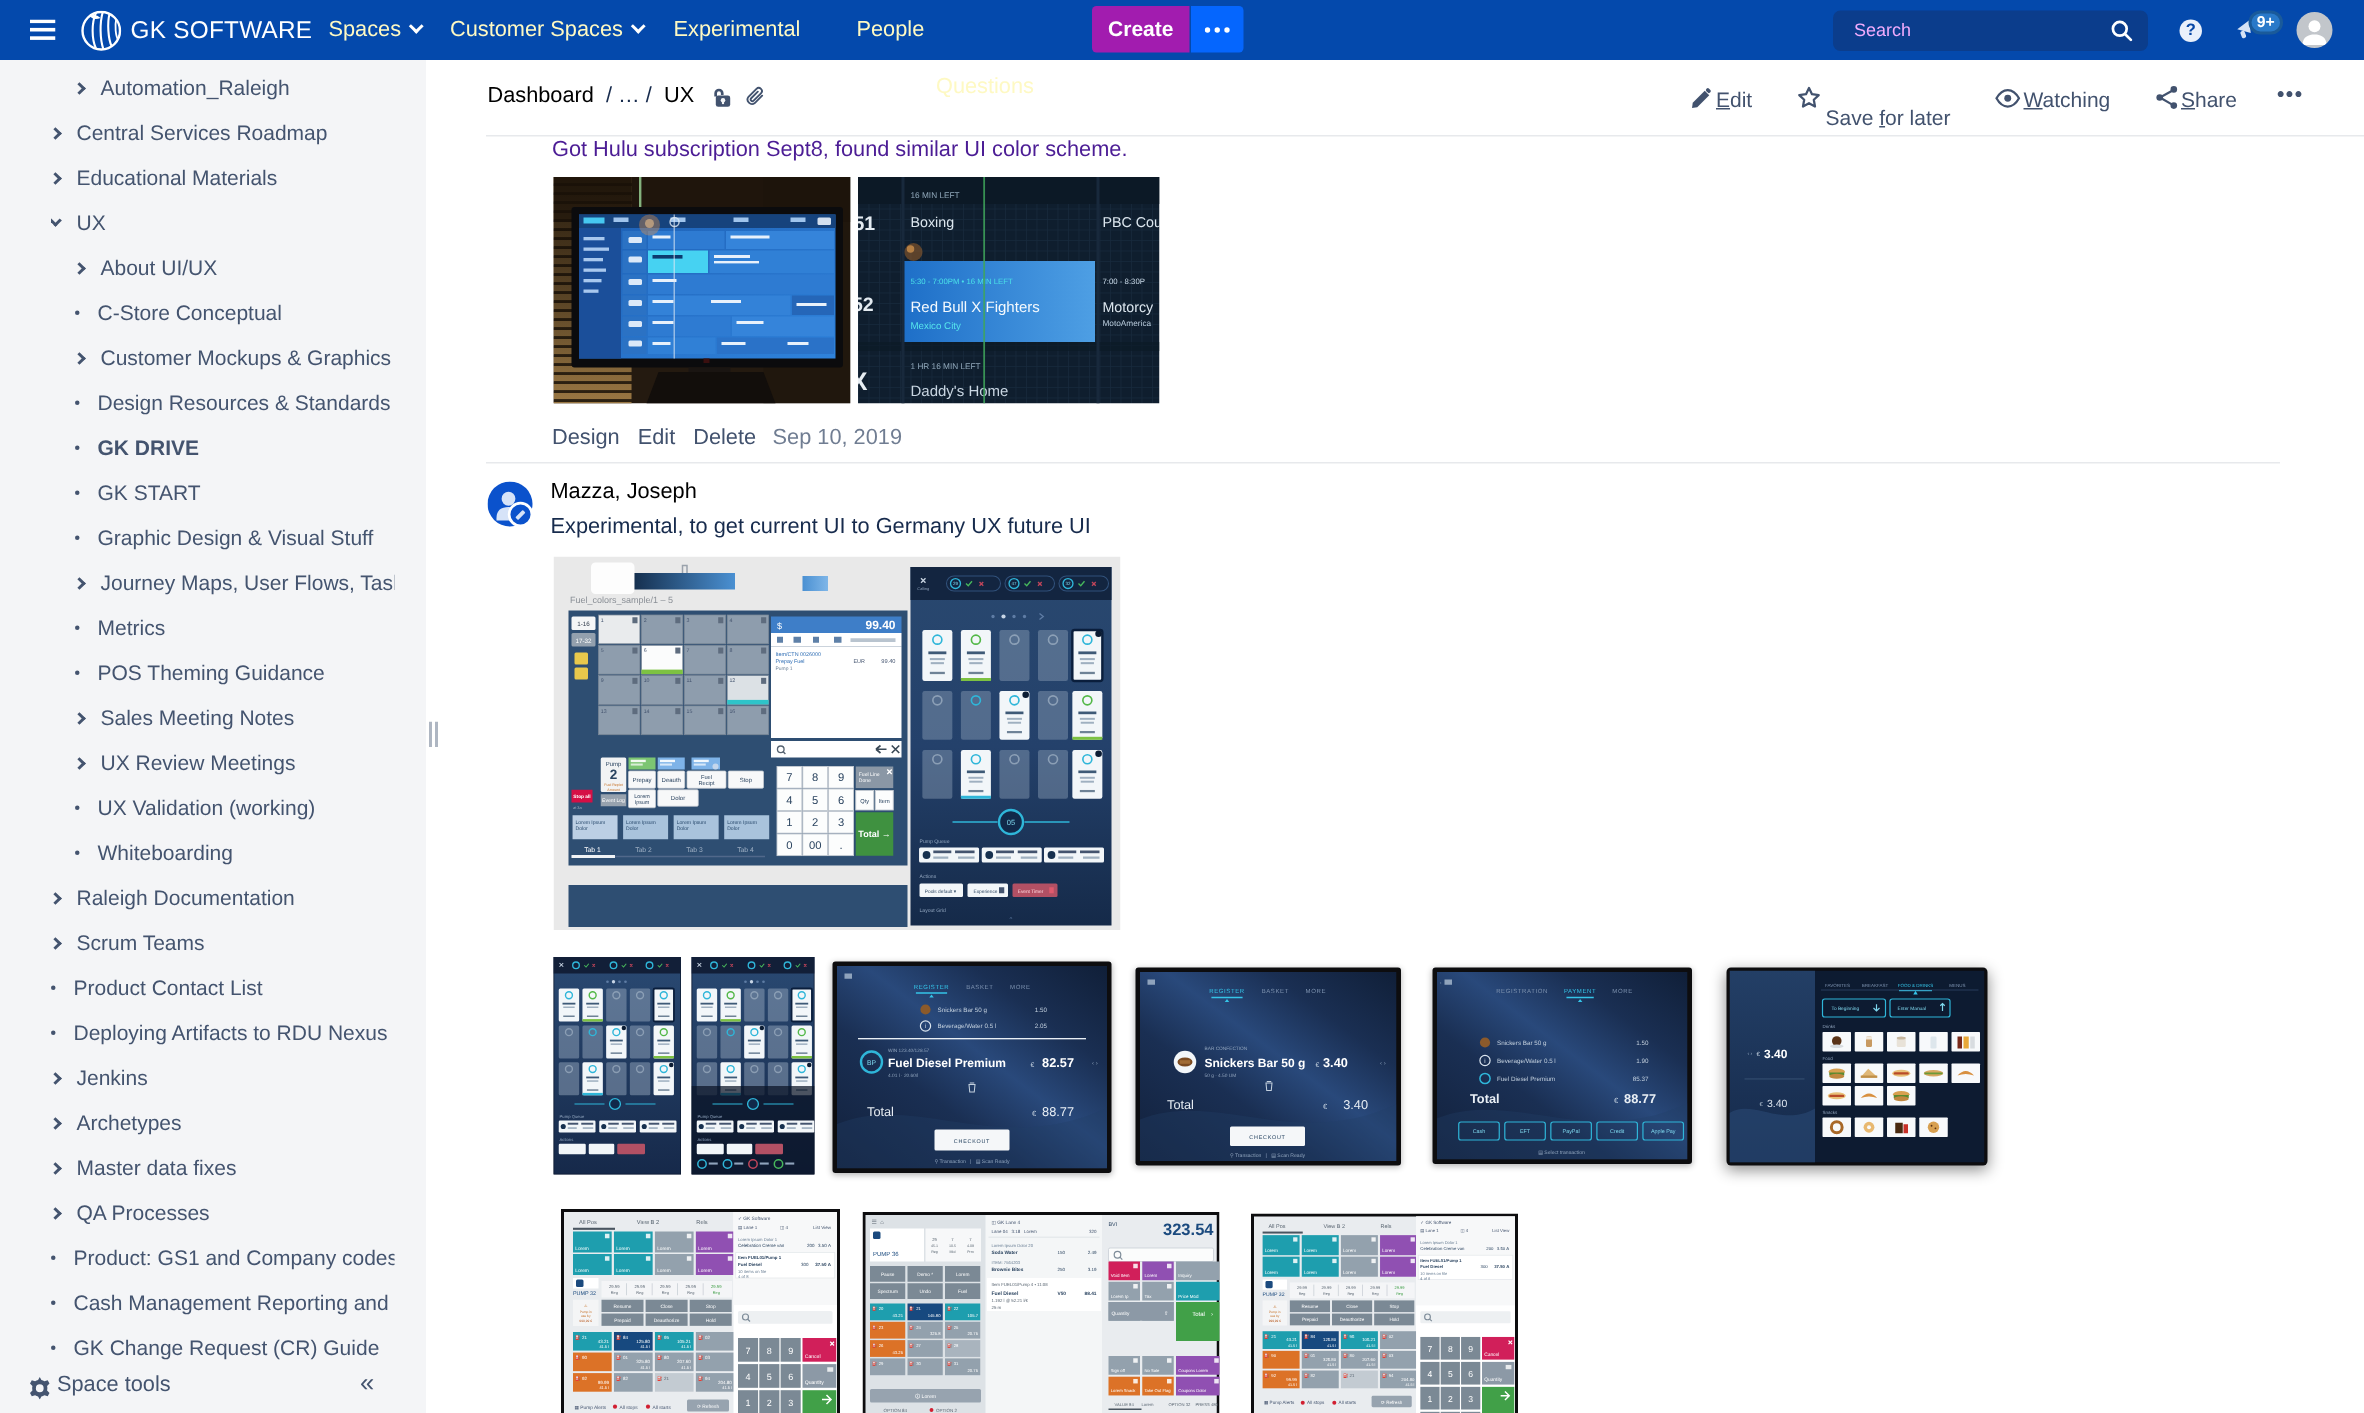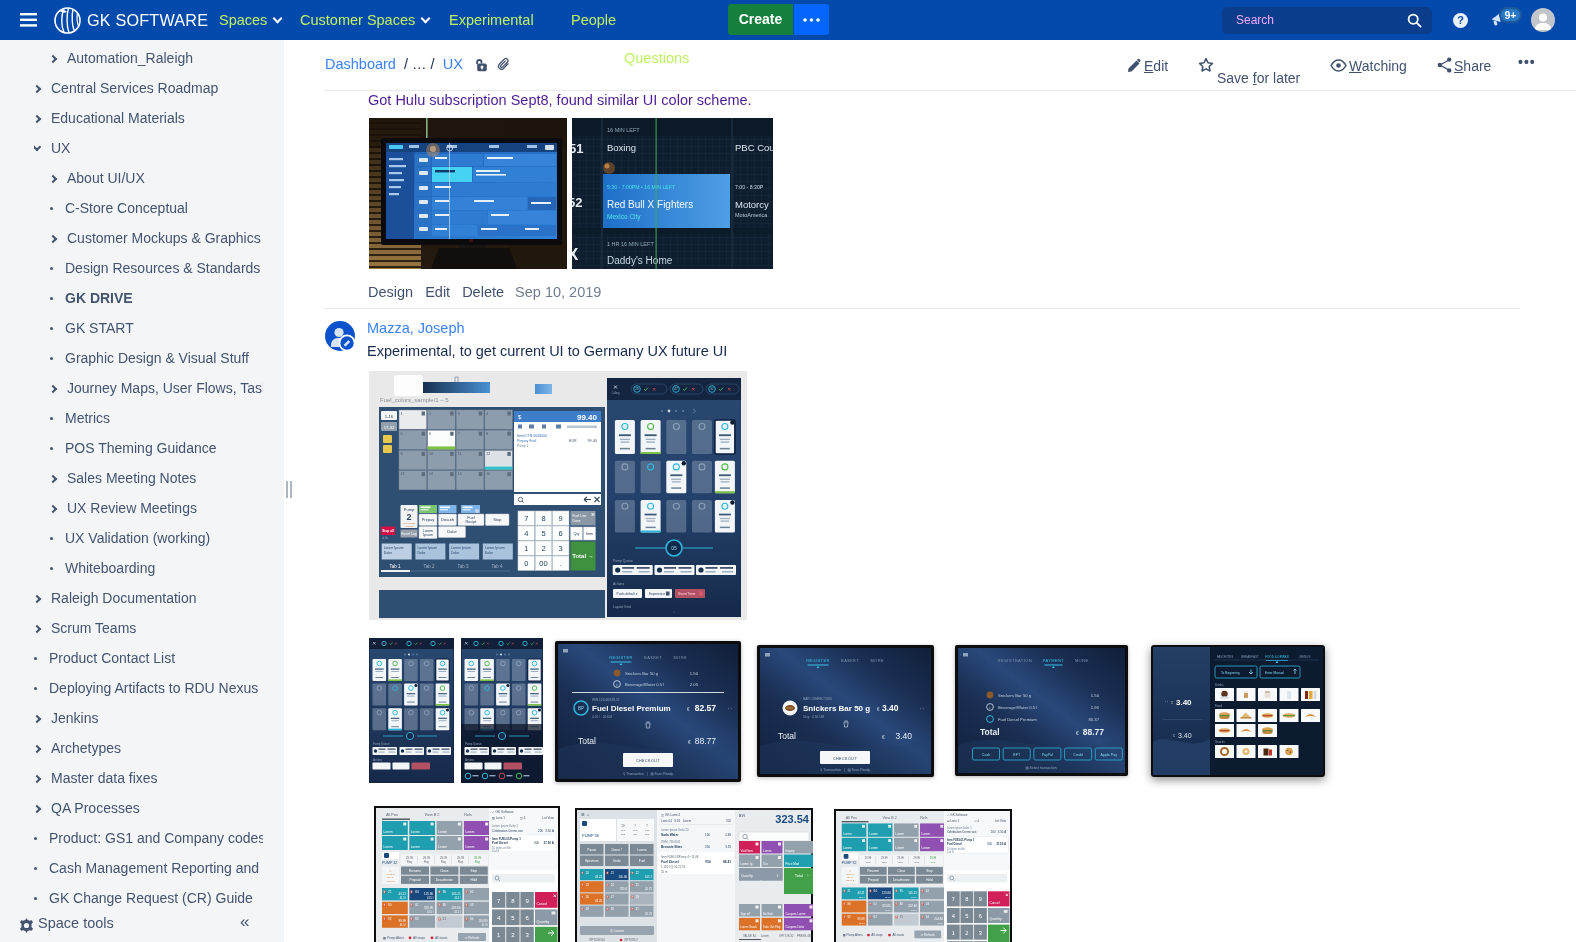--- a/index.html
+++ b/index.html
@@ -1,26 +1,26 @@
 <!DOCTYPE html>
 <html><head><meta charset="utf-8">
 <style>
 *{margin:0;padding:0;box-sizing:border-box;}
 html,body{width:1576px;height:942px;overflow:hidden;}
 body{font-family:"Liberation Sans",sans-serif;background:#fff;position:relative;}
 .abs{position:absolute;}
 #hdr{position:absolute;left:0;top:0;width:1576px;height:40px;background:#0449AC;}
-#hdr .nav{position:absolute;top:0;height:32px;line-height:40px;color:#bef264;font-size:14.5px;font-weight:500;}
+#hdr .nav{position:absolute;top:0;height:32px;line-height:40px;color:#fef9c3;font-size:14.5px;font-weight:500;}
 .chev{display:inline-block;width:7px;height:7px;border-right:2px solid #fff;border-bottom:2px solid #fff;transform:rotate(45deg);margin-left:7px;vertical-align:3px;}
 #sb{position:absolute;left:0;top:40px;width:284px;height:902px;background:#F4F5F7;overflow:hidden;}
 .si{position:absolute;height:20px;line-height:20px;font-size:14px;color:#44546F;white-space:nowrap;width:240px;overflow:hidden;}
 .sc{display:inline-block;width:6px;height:6px;border-right:2px solid #44546F;border-top:2px solid #44546F;transform:rotate(45deg);margin-right:11px;vertical-align:1px;}
 .sco{display:inline-block;width:6px;height:6px;border-right:2px solid #44546F;border-top:2px solid #44546F;transform:rotate(135deg);margin-right:11px;vertical-align:3px;}
 .sb8{display:inline-block;width:3px;height:3px;border-radius:50%;background:#44546F;margin-right:12px;vertical-align:3px;}
-.lnk{color:#3b82f6;text-decoration:none;}
+.lnk{color:#000000;text-decoration:none;}
 .act{font-size:14px;color:#42526E;}
 .act u{text-decoration:underline;}
 svg{display:block;}
 </style></head><body>
 
 <div id="hdr">
 <svg class="abs" style="left:20px;top:13px" width="17" height="14">
       <rect width="17" height="2.4" y="0" fill="#fff"></rect>
       <rect width="17" height="2.4" y="5.6" fill="#fff"></rect>
       <rect width="17" height="2.4" y="11.2" fill="#fff"></rect>
@@ -32,21 +32,21 @@
 <path d="M19 2.4 C17.5 8,18 19,20.5 24" fill="none" stroke="#fff" stroke-width="1.4"></path>
 <path d="M23.5 5.5 C22.5 10,23 17,24.8 19.5" fill="none" stroke="#fff" stroke-width="1.2"></path>
 <path d="M5.5 3.5 C7.5 5.5,9.5 6.5,13 5 C11 3,8.5 2.5,5.5 3.5z" fill="#fff"></path>
 </svg>
 <div class="abs" style="left:87px;top:0;height:40px;line-height:40px;color:#fff;font-weight:400;font-size:16.2px;letter-spacing:.2px;">GK&nbsp;SOFTWARE</div>
 <div class="nav" style="left:219px;">Spaces<span class="chev"></span></div>
 <div class="nav" style="left:300px;">Customer Spaces<span class="chev"></span></div>
 <div class="nav" style="left:449px;">Experimental</div>
 <div class="nav" style="left:571px;">People</div>
 <div class="nav" style="left:624px;margin-top:38px;">Questions</div>
-<div class="abs" style="left:728px;top:4px;width:65px;height:31px;background:#15803d;border-radius:3px 0 0 3px;color:#fff;font-weight:700;font-size:14px;text-align:center;line-height:31px;">Create</div>
+<div class="abs" style="left:728px;top:4px;width:65px;height:31px;background:#a21caf;border-radius:3px 0 0 3px;color:#fff;font-weight:700;font-size:14px;text-align:center;line-height:31px;">Create</div>
 <div class="abs" style="left:794px;top:4px;width:35px;height:31px;background:#0566FE;border-radius:0 3px 3px 0;">
       <svg style="margin:14px 0 0 9px" width="17" height="4">
         <circle cx="2" cy="2" r="1.8" fill="#fff"></circle>
         <circle cx="8.5" cy="2" r="1.8" fill="#fff"></circle>
         <circle cx="15" cy="2" r="1.8" fill="#fff"></circle>
       </svg>
     </div>
 <div class="abs" style="left:1222px;top:7px;width:210px;height:27px;background:#0B3D8C;border-radius:5px;">
       <span style="position:absolute;left:14px;top:0;line-height:27px;font-size:12px;color:#f0abfc;">Search</span>
       <svg class="abs" style="right:10px;top:6px" width="15" height="15" viewBox="0 0 15 15">

